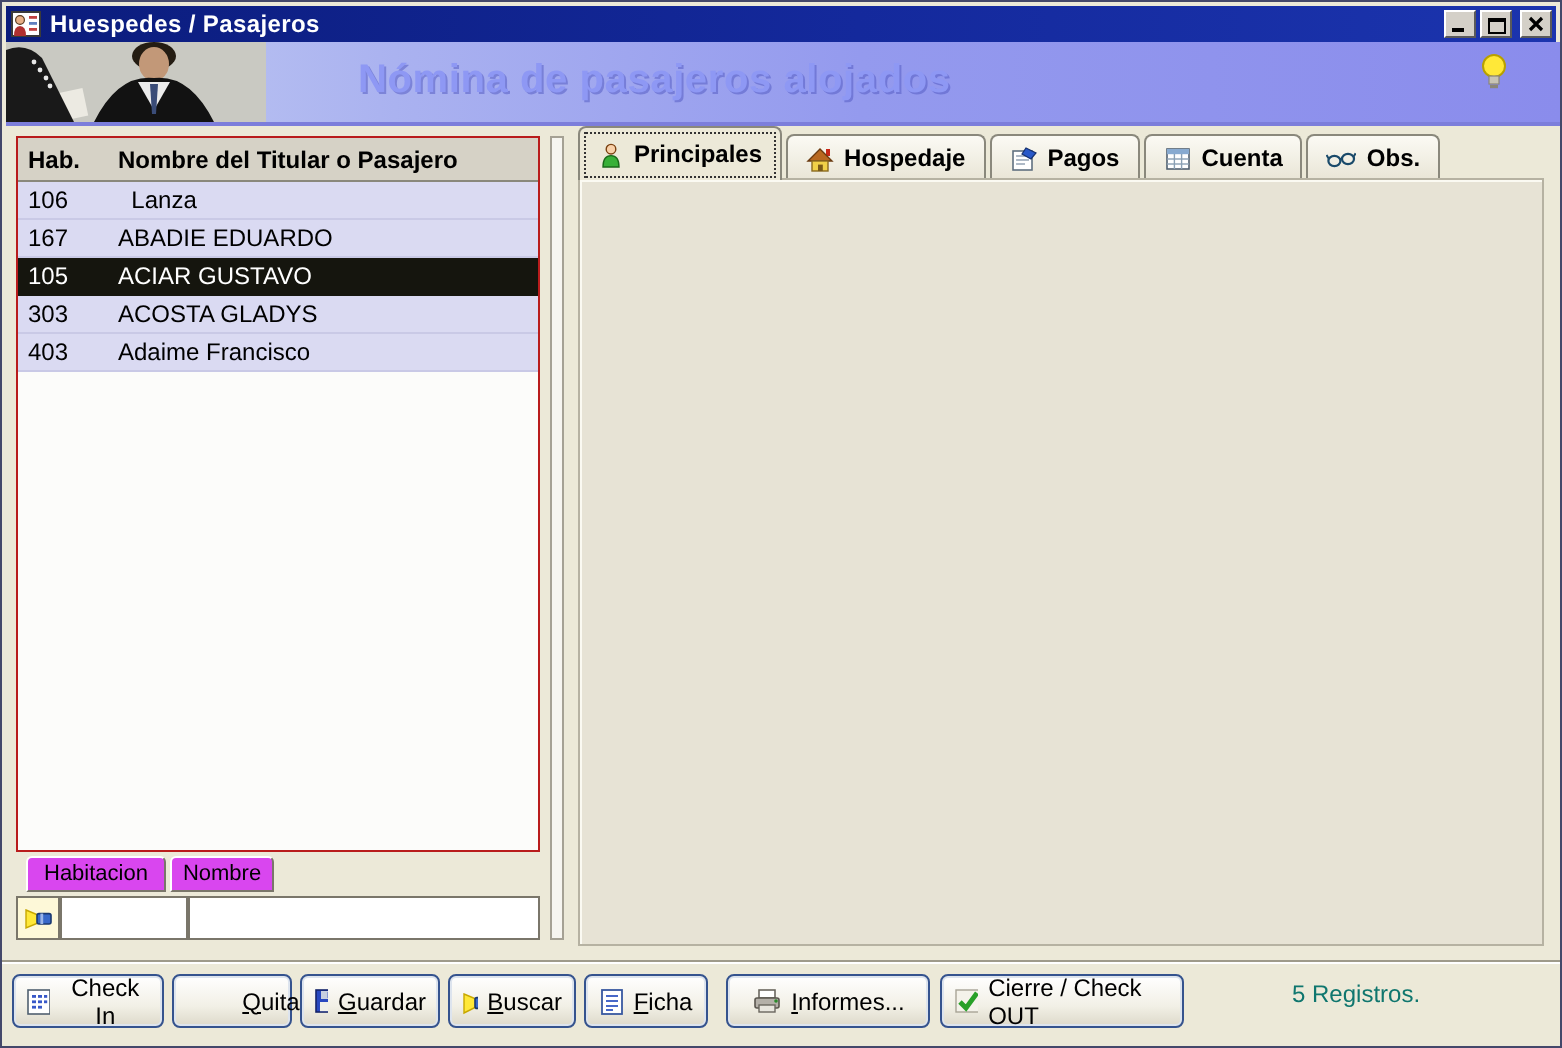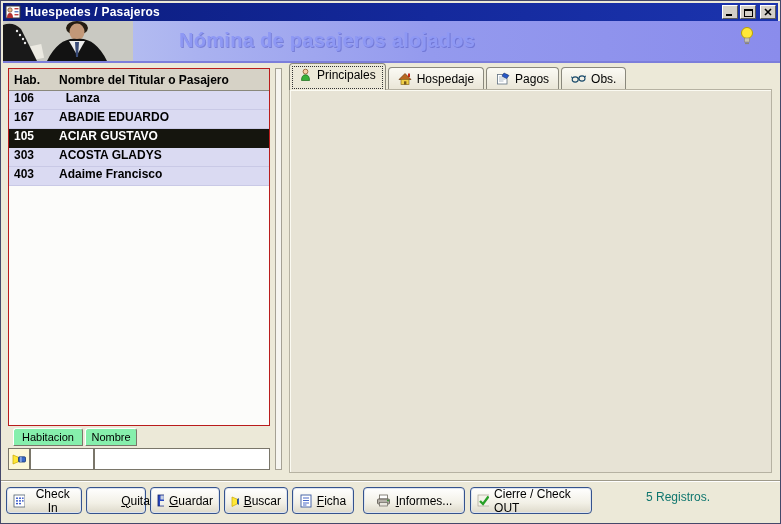--- a/index.html
+++ b/index.html
@@ -24,41 +24,41 @@
     color:#8e98f4; text-shadow:1px 1px 0 rgba(86,92,196,.55); letter-spacing:.3px; }
   .banner-photo { position:absolute; left:0; top:0; width:130px; height:40px; }
   .bulb { position:absolute; right:26px; top:6px; }
 
   
   .guest-table { position:absolute; left:7px; top:67px; width:262px; height:358px;
     border:1px solid #b91c1c; background:#fcfcfa; }
   .gt-header { display:flex; height:22px; background:#d6d2c6; border-bottom:1px solid #8a887c;
     font-size:12px; font-weight:bold; align-items:center; }
   .gt-h-hab { width:50px; padding-left:5px; }
-  .gt-row { display:flex; height:19px; background:#dadaf2; align-items:flex-start;
-    font-size:12px; font-weight:bold; border-bottom:1px solid #c9c9e6; cursor:default; }
+  .gt-row { display:flex; height:19px; background:#dadaf2; align-items:center;
+    font-size:12px; font-weight:normal; border-bottom:1px solid #c9c9e6; cursor:default; }
   .gt-row .hab { width:50px; padding-left:5px; }
   .gt-row .gname { white-space:pre; }
   .gt-row.selected { background:#15150e; color:#ffffff; border-bottom-color:#15150e; }
 
   
-  .filter-tab { position:absolute; height:18px; background:#86efac; border:1px solid;
+  .filter-tab { position:absolute; height:18px; background:#d946ef; border:1px solid;
     border-color:#fff #7a766a #7a766a #fff; border-radius:3px 3px 0 0; font-size:11px;
     display:flex; align-items:center; justify-content:center; }
   .search-cell { position:absolute; top:447px; height:22px; background:#fff; border:1px solid #7a766a; }
   .search-icon-cell { display:flex; align-items:center; justify-content:center; background:#fdf8d8; }
 
   .scrollstrip { position:absolute; left:274px; top:67px; width:7px; height:402px;
     background:#f6f5f0; border:1px solid #a5a194; }
 
   
   .tabbar { position:absolute; left:288px; top:62px; height:27px; display:flex; align-items:flex-end; }
-  .tab { position:relative; height:23px; padding:4px 9px; margin-right:2px; display:flex; align-items:flex-start; gap:5px;
+  .tab { position:relative; height:23px; padding:4px 9px; margin-right:2px; display:flex; align-items:center; gap:5px;
     background:linear-gradient(#fbfaf4,#e9e5d6); border:1px solid #8a887c; border-bottom:none;
-    border-radius:4px 4px 0 0; font-size:12px; cursor:default; }
+    border-radius:4px 4px 0 0; font-size:12px; cursor:default;font-weight:bold; }
   .tab.active { height:27px; background:#ece9d8; z-index:3; }
   .tab.active::after { content:''; position:absolute; left:2px; right:2px; top:2px; bottom:1px;
     border:1px dotted #333; pointer-events:none; }
   .tab-panel { position:absolute; left:288px; top:88px; width:483px; height:384px;
     background:#e7e3d5; border:1px solid #b6b2a2; box-shadow:inset 1px 1px 0 #fbfaf2; z-index:1; }
 
   
   .flabel { position:absolute; font-size:11px; color:#111; white-space:nowrap; }
   .tinput { position:absolute; height:21px; background:#fff; border:2px solid;
     border-color:#807e72 #fbfaf4 #fbfaf4 #807e72; font-family:"Liberation Sans",sans-serif;
@@ -205,20 +205,31 @@
       <svg width="14" height="13">
         <rect x="1.5" y="2.5" width="9.5" height="9.5" fill="#fff" stroke="#607080" stroke-width=".8"></rect>
         <line x1="3" y1="5" x2="9.5" y2="5" stroke="#9aa8b8" stroke-width=".8"></line>
         <line x1="3" y1="7" x2="9.5" y2="7" stroke="#9aa8b8" stroke-width=".8"></line>
         <line x1="3" y1="9" x2="7.5" y2="9" stroke="#9aa8b8" stroke-width=".8"></line>
         <polygon points="8,1 13,3.5 10.5,6.5 6,4" fill="#2858c8" stroke="#14306e" stroke-width=".6"></polygon>
       </svg>
       <span>Pagos</span>
     </div>
     <div class="tab">
+      <svg width="14" height="13">
+        <rect x="1.5" y="1.5" width="11" height="10" fill="#fff" stroke="#506070" stroke-width=".8"></rect>
+        <rect x="1.5" y="1.5" width="11" height="2.6" fill="#88aad0"></rect>
+        <line x1="1.5" y1="6.5" x2="12.5" y2="6.5" stroke="#8aa0b4" stroke-width=".7"></line>
+        <line x1="1.5" y1="9" x2="12.5" y2="9" stroke="#8aa0b4" stroke-width=".7"></line>
+        <line x1="5.2" y1="4" x2="5.2" y2="11.5" stroke="#8aa0b4" stroke-width=".7"></line>
+        <line x1="8.8" y1="4" x2="8.8" y2="11.5" stroke="#8aa0b4" stroke-width=".7"></line>
+      </svg>
+      <span>Cuenta</span>
+    </div>
+    <div class="tab">
       <svg width="15" height="12">
         <ellipse cx="4.2" cy="7.5" rx="3" ry="2.6" fill="none" stroke="#1a4a6a" stroke-width="1.1"></ellipse>
         <ellipse cx="11" cy="6.5" rx="3" ry="2.6" fill="none" stroke="#1a4a6a" stroke-width="1.1"></ellipse>
         <path d="M7.1,7 Q7.6,6 8.1,6.6" fill="none" stroke="#1a4a6a" stroke-width="1"></path>
         <line x1="1.3" y1="6.2" x2="0.3" y2="4.5" stroke="#1a4a6a" stroke-width="1"></line>
         <line x1="13.9" y1="5.2" x2="14.8" y2="3.6" stroke="#1a4a6a" stroke-width="1"></line>
       </svg>
       <span>Obs.</span>
     </div>
   </div>

